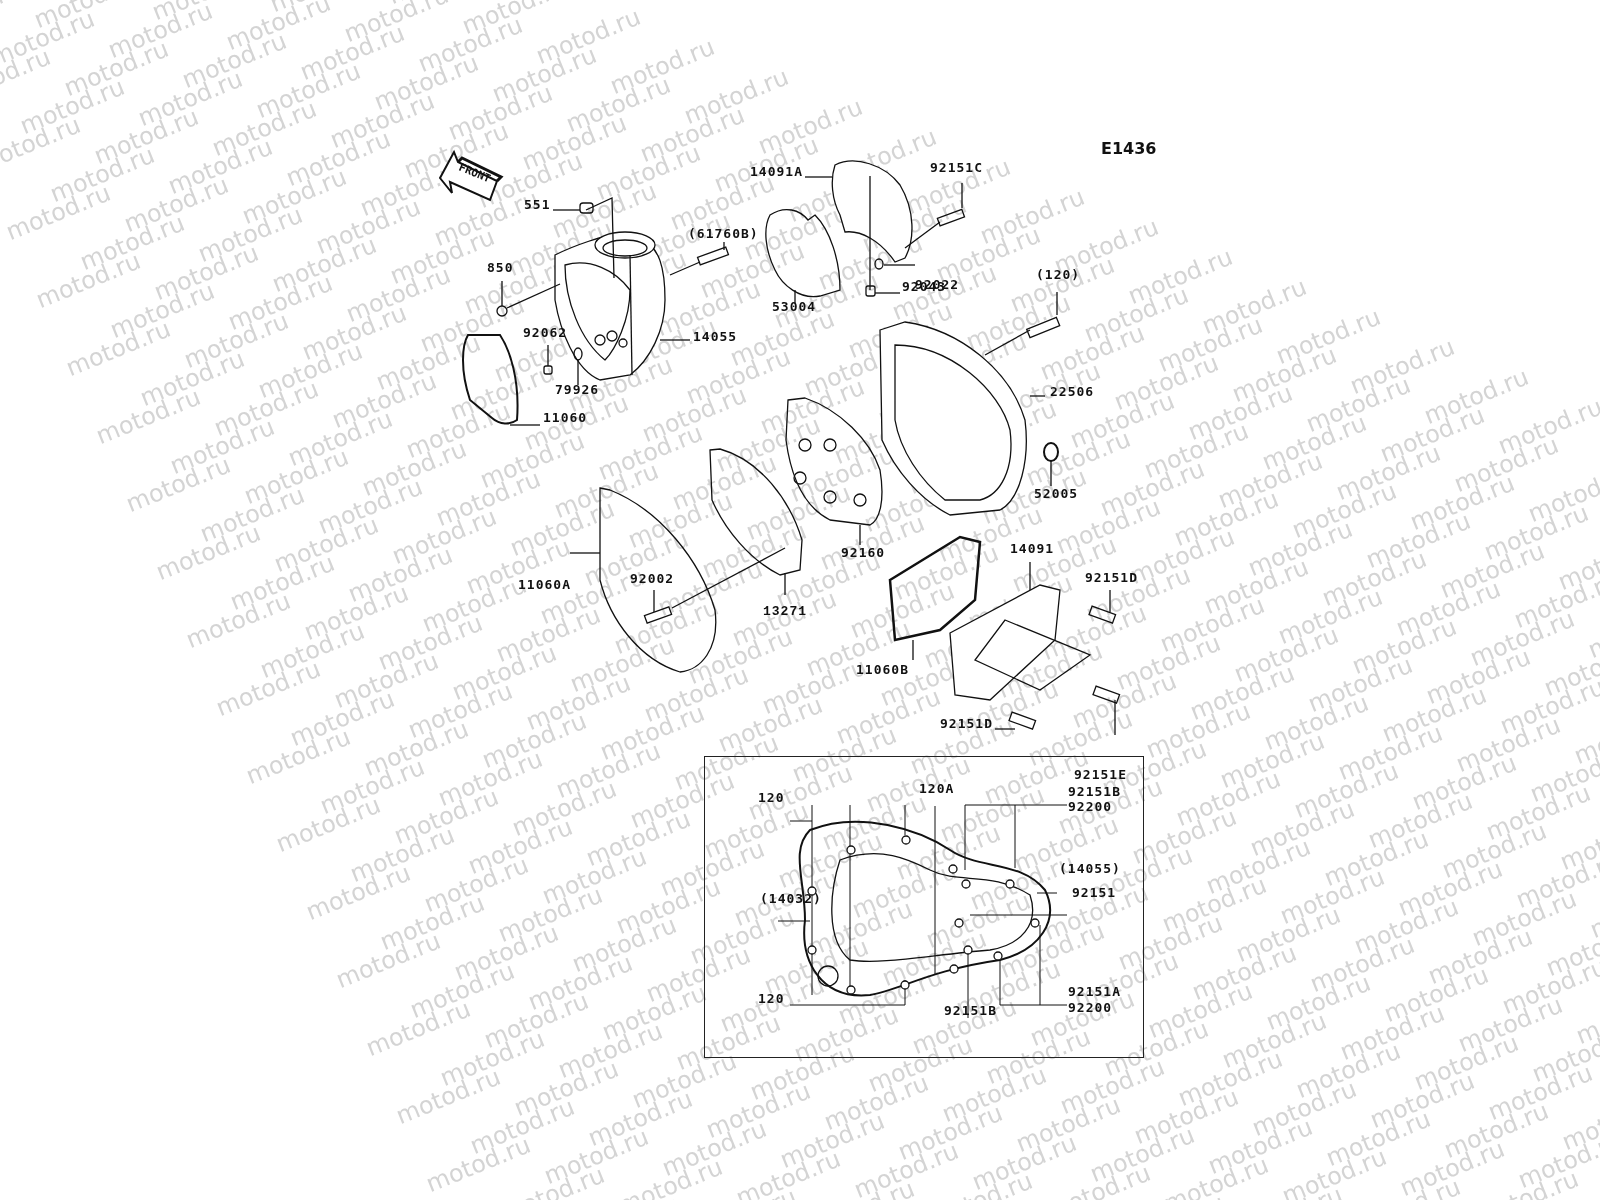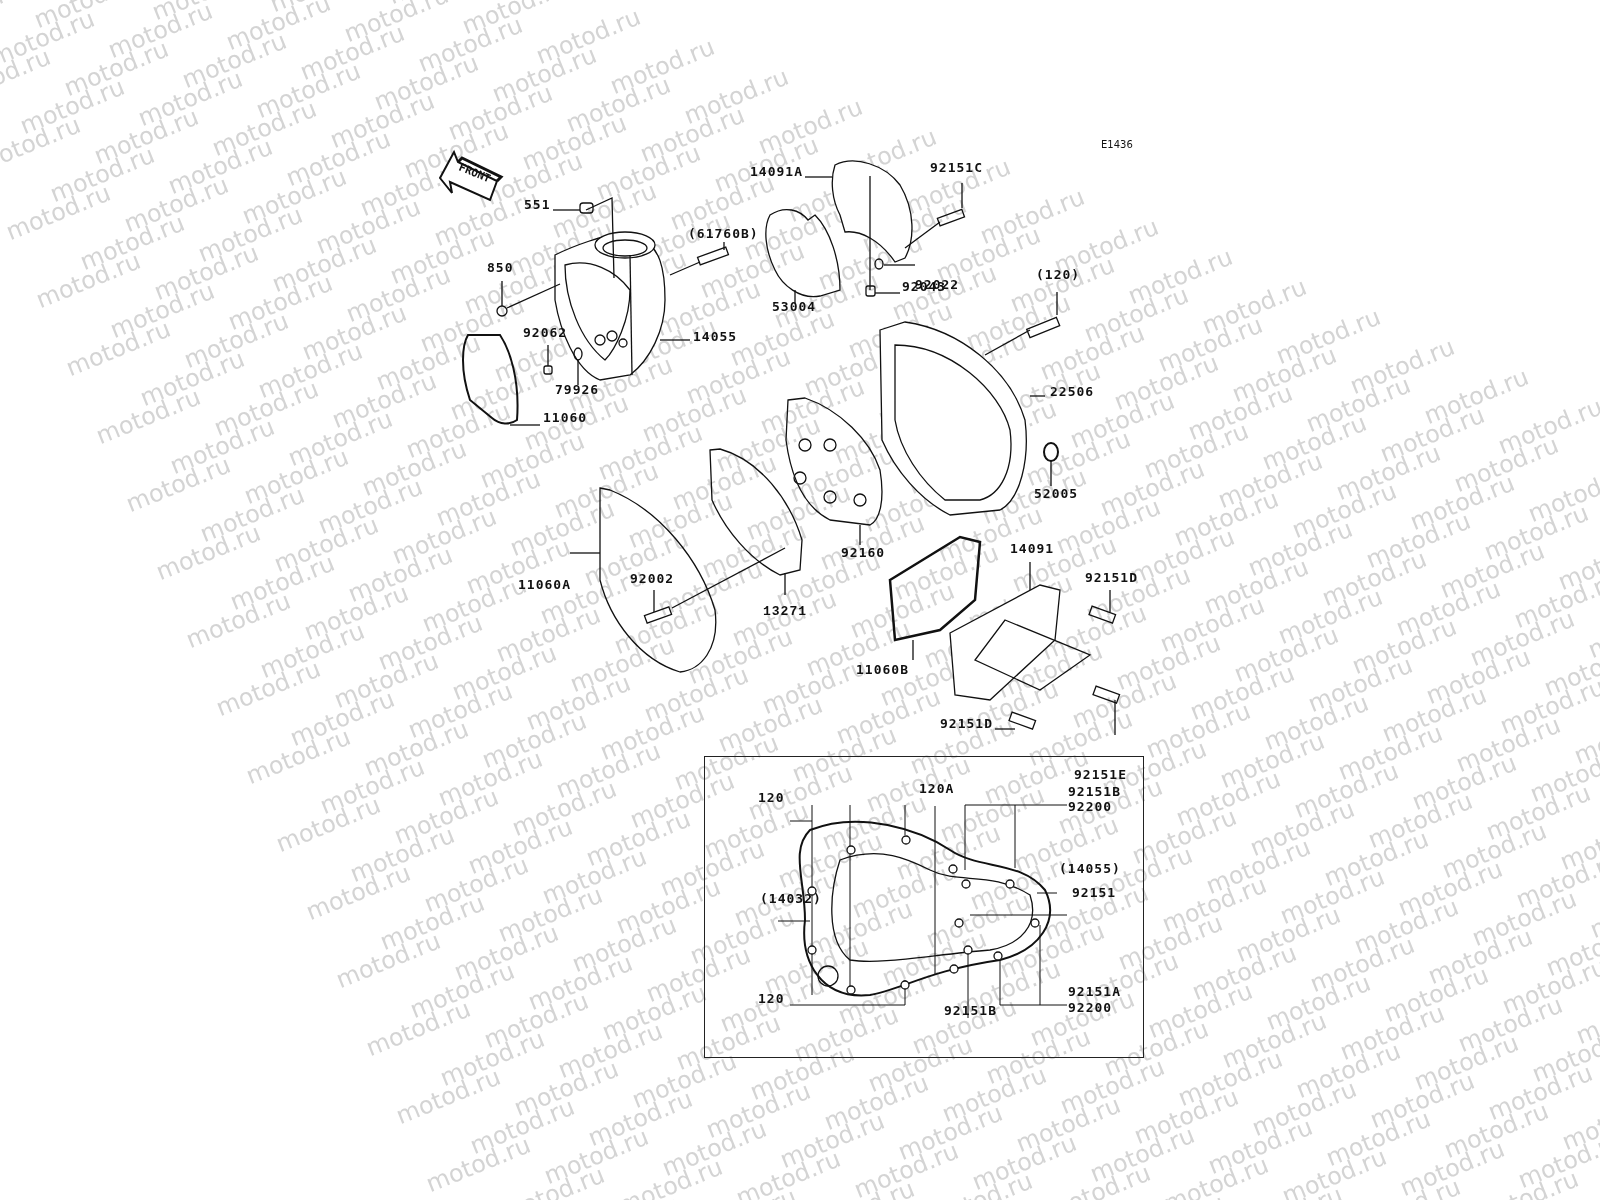--- a/index.html
+++ b/index.html
@@ -1,21 +1,21 @@
 <!DOCTYPE html>
 <html><head>
 <meta charset="utf-8">
 <style>
   html, body { margin:0; padding:0; background:#ffffff; }
   body { width:1600px; height:1200px; position:relative; overflow:hidden; font-family:"DejaVu Sans", sans-serif; }
   #watermark { position:absolute; inset:0; pointer-events:none; overflow:hidden; }
   .wm { position:absolute; color:#d4d4d4; font-size:24px; font-family:"DejaVu Sans", sans-serif; transform:rotate(-22deg); transform-origin:left top; white-space:nowrap; }
   #diagram { position:absolute; left:0; top:0; width:1600px; height:1200px; }
   .lbl { position:absolute; font-family:"DejaVu Sans Mono", monospace; font-weight:bold; font-size:13px; color:#111; letter-spacing:1px; white-space:nowrap; line-height:14px; }
-  .code { position:absolute; font-family:"DejaVu Sans", sans-serif; font-weight:normal; font-size:10px; color:#111; }
+  .code { position:absolute; font-family:"DejaVu Sans", sans-serif; font-weight:bold; font-size:16px; color:#111; }
   .inset { position:absolute; left:704px; top:756px; width:440px; height:302px; border:1px solid #222; box-sizing:border-box; }
 </style>
 </head>
 <body>
 
 <div id="watermark">
     <div class="wm" style="left: 384px; top: -16px;">motod.ru</div>
     <div class="wm" style="left: 458px; top: 14px;">motod.ru</div>
     <div class="wm" style="left: 532px; top: 44px;">motod.ru</div>
     <div class="wm" style="left: 606px; top: 74px;">motod.ru</div>

